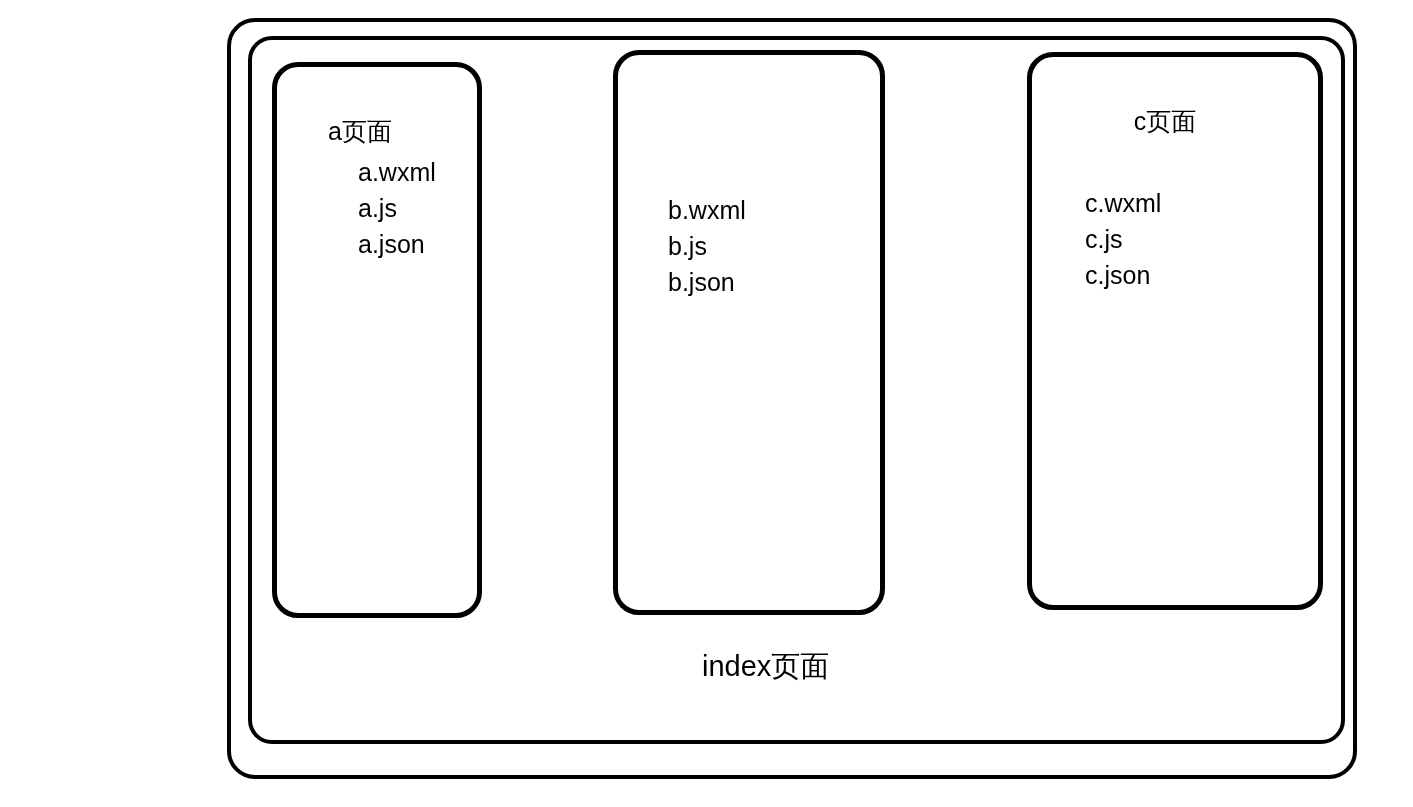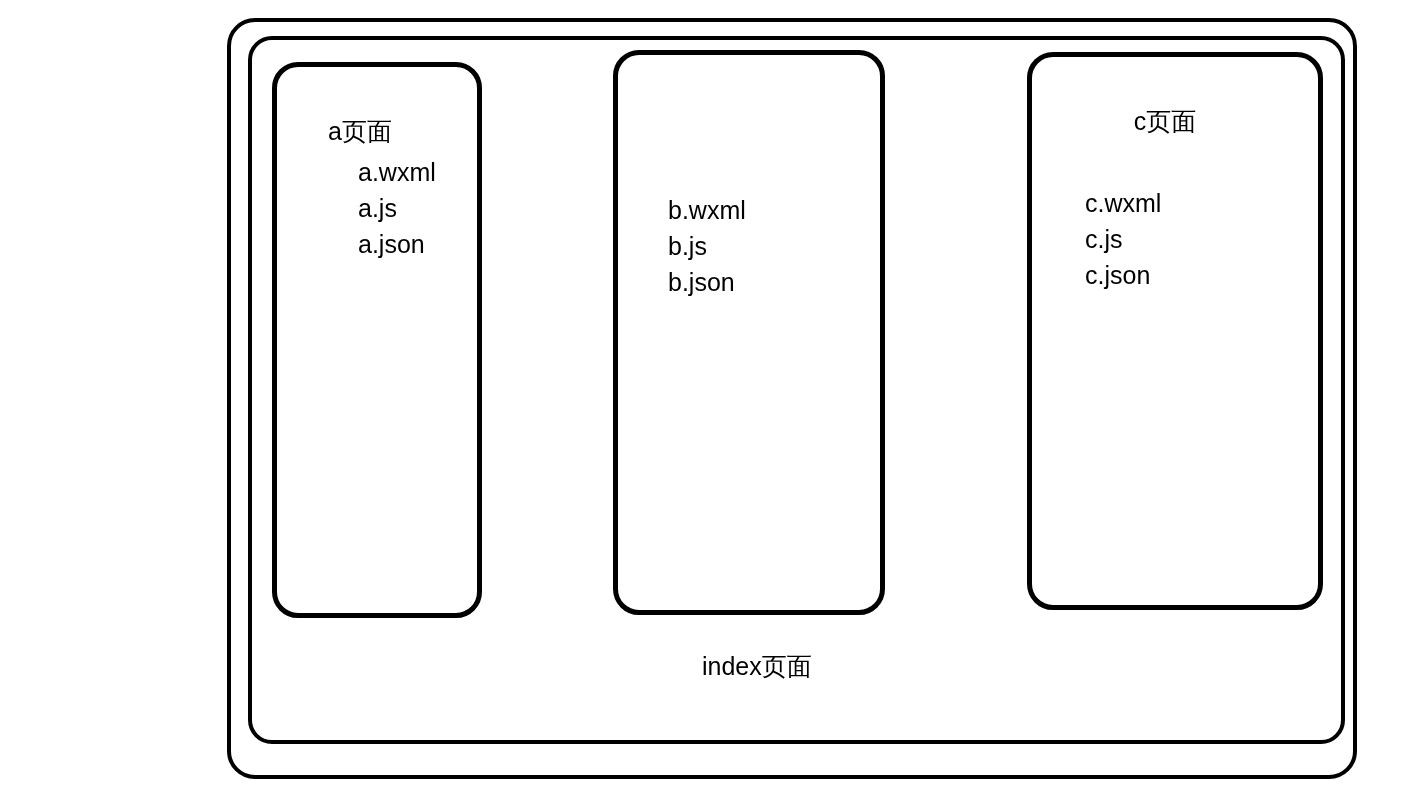--- a/index.html
+++ b/index.html
@@ -60,21 +60,21 @@
     font-size: 25px;
   }
   .file-list li { line-height: 36px; white-space: nowrap; }
   .box-a .file-list { left: 45px; top: 87px; margin-left: 36px;  }
   .box-b .file-list { left: 50px; top: 110px; margin-top: 27px; }
   .box-c .file-list { left: 53px; top: 107px; margin-top: 21px; }
 
   .index-label {
     position: absolute;
     left: 450px; top: 612px;
-    font-size: 25px;
+    font-size: 29px;
     line-height: 28px;
     white-space: nowrap;
   }
 </style>
 </head>
 <body>
 
 <div class="canvas">
   <div class="outer-frame">
     <div class="inner-frame">

